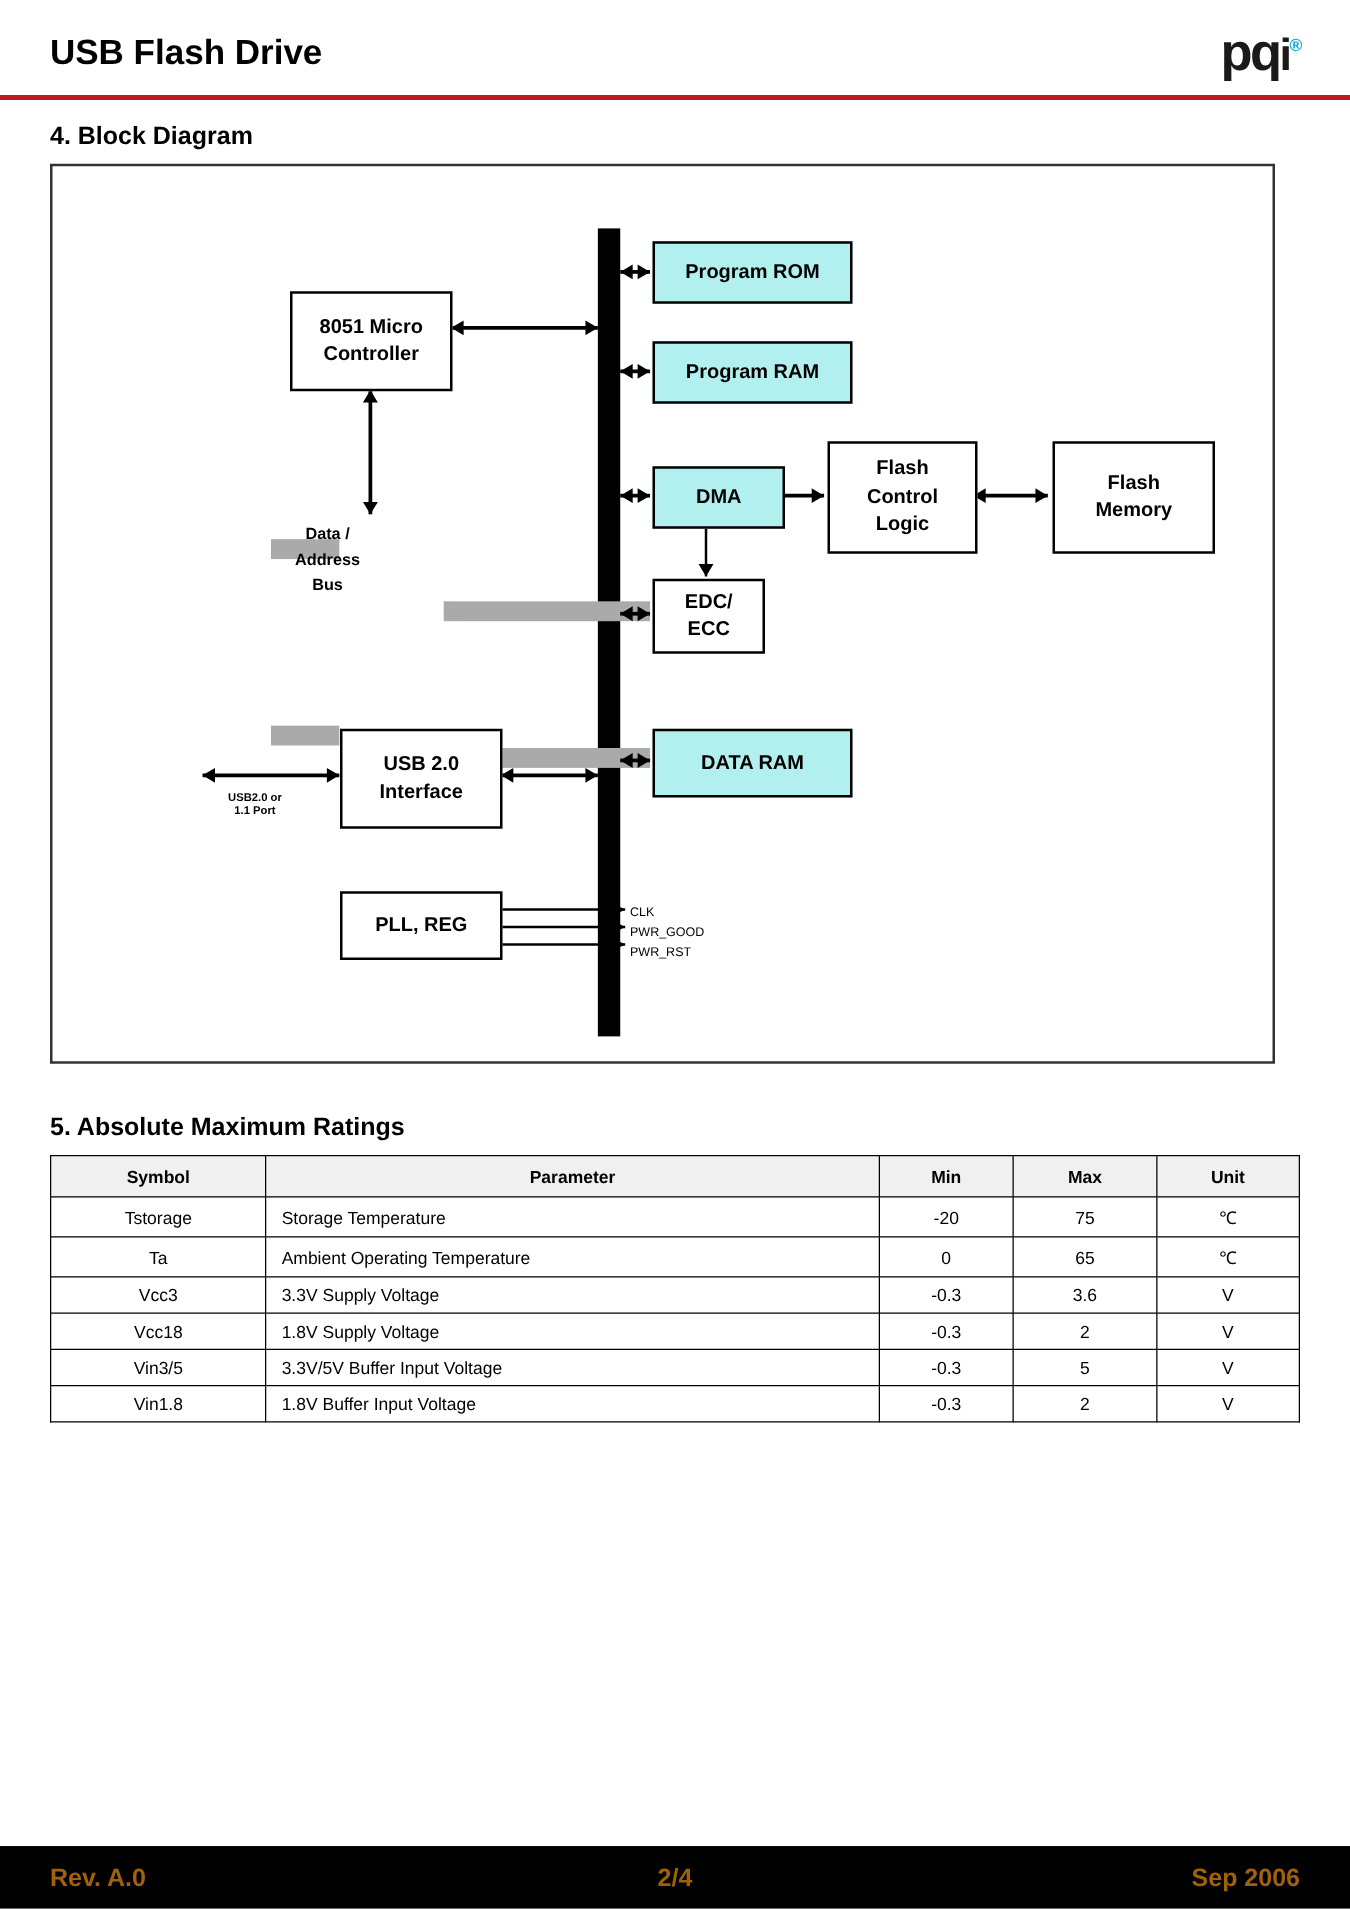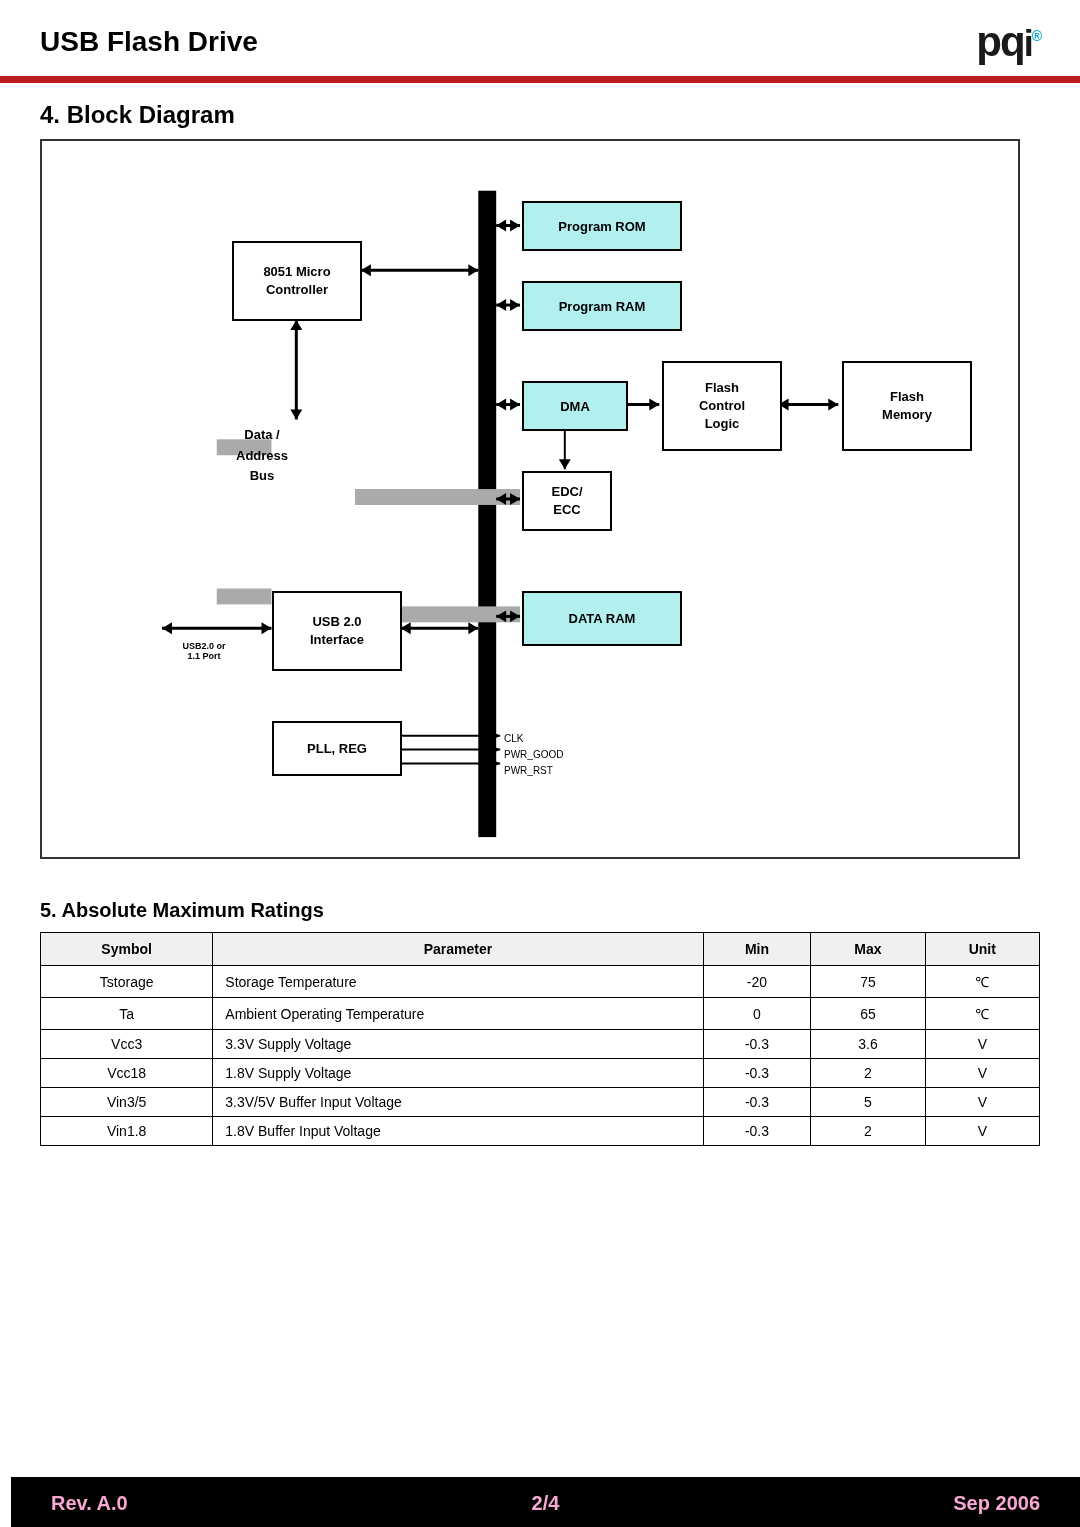--- a/index.html
+++ b/index.html
@@ -10,41 +10,41 @@
       min-height: 1527px;
       position: relative;
     }
 
     
     .page-header {
       display: flex;
       justify-content: space-between;
       align-items: center;
       padding: 18px 40px 10px 40px;
-      border-bottom: 7px solid #b91c1c;
+      border-bottom: 4px solid #b91c1c;
     }
     .page-title {
       font-size: 28px;
       font-weight: bold;
     }
     .logo {
       font-size: 42px;
       font-weight: bold;
       color: #1a1a1a;
       letter-spacing: -2px;
     }
     .logo span.dot {
       color: #00aacc;
       font-size: 14px;
       vertical-align: super;
     }
 
     
     .section-heading {
-      font-size: 24px;
+      font-size: 20px;
       font-weight: bold;
       padding: 18px 40px 10px 40px;
     }
 
     
     .diagram-container {
       margin: 0 40px 30px 40px;
       position: relative;
     }
 
@@ -58,21 +58,21 @@
 
     
     .bd-box {
       position: absolute;
       border: 2px solid #000;
       display: flex;
       align-items: center;
       justify-content: center;
       text-align: center;
       font-weight: bold;
-      font-size: 13px;
+      font-size: 16px;
       background: #fff;
       padding: 4px;
     }
 
     .bd-box.cyan {
       background: #b2f0f0;
       border-color: #000;
     }
 
     
@@ -171,28 +171,28 @@
     }
     .ratings-table td:nth-child(5),
     .ratings-table th:nth-child(5) {
       text-align: center;
     }
 
     
     .page-footer {
       position: absolute;
       bottom: 0;
-      left: 11px; right: 0;
+      left: 0; right: 0;
       border-top: 3px solid #000;
       display: flex;
       justify-content: space-between;
       align-items: center;
       padding: 12px 40px;
       background: #000;
-      color: #f9a8d4;
+      color: #a16207;
     }
     .footer-left, .footer-center, .footer-right {
       font-size: 20px;
       font-weight: bold;
       flex: 1;
       text-align: center;
     }
     .footer-left { text-align: left; }
     .footer-right { text-align: right; }
   </style>

